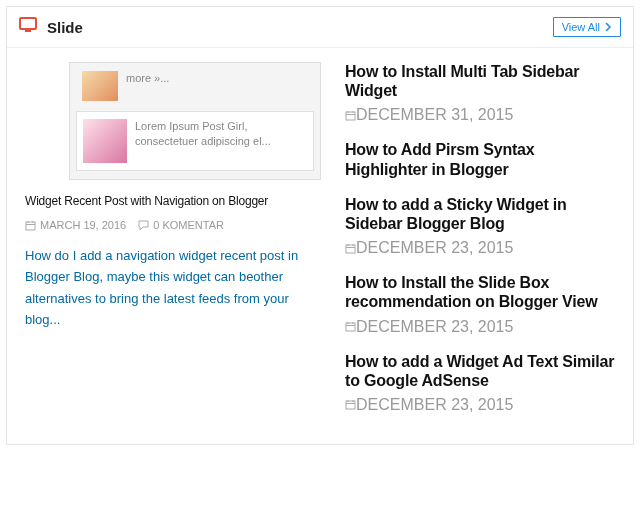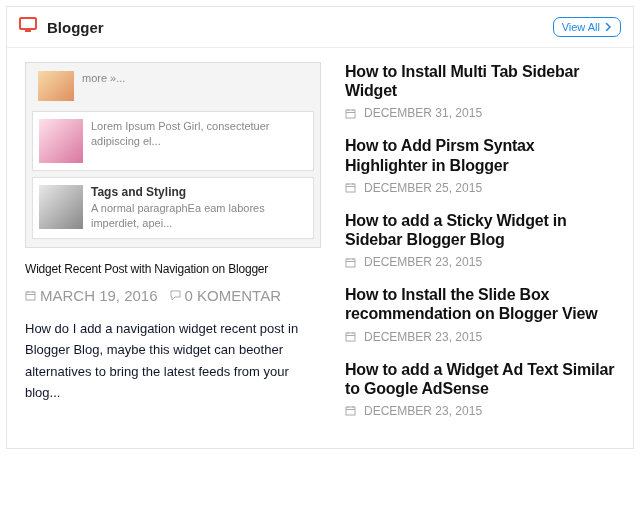--- a/index.html
+++ b/index.html
@@ -1,56 +1,56 @@
 <!DOCTYPE html>
 <html><head>
 <meta charset="utf-8">
 <style>
 * { margin: 0; padding: 0; box-sizing: border-box; }
 body { font-family: Arial, Helvetica, sans-serif; background: #fff; width: 640px; height: 532px; overflow: hidden; }
 .card { border: 1px solid #e5e5e5; margin: 6px; background: #fff; }
 .card-header { display: flex; align-items: center; justify-content: space-between; padding: 10px 12px; border-bottom: 1px solid #eee; }
 .card-header-left { display: flex; align-items: center; gap: 10px; }
 .card-title { font-size: 15px; font-weight: bold; color: #222; }
-.view-all { font-size: 11px; color: #1e88e5; border: 1px solid #1e88e5; padding: 3px 8px; text-decoration: none; border-radius: 7px; display: inline-flex; align-items: center; gap: 4px; }
+.view-all { font-size: 11px; color: #1e88e5; border: 1px solid #1e88e5; padding: 3px 8px; text-decoration: none; border-radius: 1px; display: inline-flex; align-items: center; gap: 4px; }
 .card-body { display: flex; padding: 14px 18px 14px 18px; gap: 24px; }
 .col-left { width: 296px; flex-shrink: 0; }
 .col-right { flex: 1; }
-.thumb { border: 1px solid #ddd; background: #f4f4f4; padding: 6px 6px 8px 6px; margin-bottom: 14px; }
+.thumb { border: 1px solid #ddd; background: #f4f4f4; padding: 6px 6px 8px 6px; margin-bottom: 14px; margin-left: 44px; }
 .thumb-row { display: flex; align-items: flex-start; padding: 7px 6px; border: 1px solid #e0e0e0; background: #fff; margin-top: 6px; gap: 8px; }
 .thumb-row.first { margin-top: 0; border: none; background: transparent; padding: 2px 6px 4px 6px; }
 .thumb-img { width: 44px; height: 44px; background: #ccc; flex-shrink: 0; position: relative; overflow: hidden; }
 .thumb-img.small { width: 36px; height: 30px; }
 .thumb-text { font-size: 11px; color: #888; line-height: 1.35; }
 .thumb-title { font-size: 12px; font-weight: bold; color: #333; margin-bottom: 2px; }
 .left-title { font-size: 12px; font-weight: normal; color: #111; line-height: 1.25; margin-bottom: 10px; letter-spacing: -0.2px; }
-.meta { font-size: 15px; color: #999; display: flex; align-items: center; gap: 12px; margin-bottom: 14px; }
+.meta { font-size: 11px; color: #999; display: flex; align-items: center; gap: 12px; margin-bottom: 14px; }
 .meta-item { display: flex; align-items: center; gap: 4px; }
-.excerpt { font-size: 13px; color: #0f172a; line-height: 1.65; }
+.excerpt { font-size: 13px; color: #0369a1; line-height: 1.65; }
 .right-item { margin-bottom: 16px; }
 .right-title { font-size: 16px; font-weight: bold; color: #111; line-height: 1.2; margin-bottom: 6px; letter-spacing: -0.2px; }
-.right-meta { font-size: 12px; color: #999; display: flex; align-items: center; gap: 8px; }
+.right-meta { font-size: 16px; color: #999; display: flex; align-items: center; gap: 0; }
 
 .th-a { background: linear-gradient(135deg,#f7d9a8,#e09060); }
 .th-b { background: linear-gradient(135deg,#ffe0ea,#d977a0); }
 .th-c { background: linear-gradient(135deg,#e8e8e8,#888); }
 </style>
 </head>
 <body>
 
 <div class="card">
   <div class="card-header">
     <div class="card-header-left">
       <span>
         <svg width="18" height="16" viewBox="0 0 18 16">
             <rect x="1" y="1" width="16" height="11" rx="1" fill="none" stroke="#e74c3c" stroke-width="2"></rect>
             <rect x="6" y="13" width="6" height="2" fill="#e74c3c"></rect>
           </svg>
       </span>
-      <span class="card-title">Blogger</span>
+      <span class="card-title">Slide</span>
     </div>
     <a class="view-all">
       <span>View All</span>
       <svg width="8" height="8" viewBox="0 0 8 8">
           <path d="M2 0 L6 4 L2 8" fill="none" stroke="#1e88e5" stroke-width="1.5"></path>
         </svg>
     </a>
   </div>
 
   <div class="card-body">
@@ -58,27 +58,20 @@
 
       <div class="thumb">
         <div class="thumb-row first">
           <div class="thumb-img small th-a"></div>
           <div class="thumb-text">more »...</div>
         </div>
         <div class="thumb-row">
           <div class="thumb-img th-b"></div>
           <div>
             <div class="thumb-text">Lorem Ipsum Post Girl, consectetuer adipiscing el...</div>
-          </div>
-        </div>
-        <div class="thumb-row">
-          <div class="thumb-img th-c"></div>
-          <div>
-            <div class="thumb-title">Tags and Styling</div>
-            <div class="thumb-text">A normal paragraphEa eam labores imperdiet, apei...</div>
           </div>
         </div>
       </div>
 
       <h2 class="left-title">Widget Recent Post with Navigation on Blogger</h2>
       <div class="meta">
         <span class="meta-item">
           <svg width="11" height="11" viewBox="0 0 11 11">
               <rect x="1" y="2" width="9" height="8" fill="none" stroke="#aaa"></rect>
               <line x1="1" y1="4.5" x2="10" y2="4.5" stroke="#aaa"></line>
@@ -105,29 +98,20 @@
               <rect x="1" y="2" width="9" height="8" fill="none" stroke="#aaa"></rect>
               <line x1="1" y1="4.5" x2="10" y2="4.5" stroke="#aaa"></line>
               <line x1="3" y1="1" x2="3" y2="3" stroke="#aaa"></line>
               <line x1="8" y1="1" x2="8" y2="3" stroke="#aaa"></line>
             </svg>
           <span>DECEMBER 31, 2015</span>
         </div>
       </div>
       <div class="right-item">
         <h3 class="right-title">How to Add Pirsm Syntax Highlighter in Blogger</h3>
-        <div class="right-meta">
-          <svg width="11" height="11" viewBox="0 0 11 11">
-              <rect x="1" y="2" width="9" height="8" fill="none" stroke="#aaa"></rect>
-              <line x1="1" y1="4.5" x2="10" y2="4.5" stroke="#aaa"></line>
-              <line x1="3" y1="1" x2="3" y2="3" stroke="#aaa"></line>
-              <line x1="8" y1="1" x2="8" y2="3" stroke="#aaa"></line>
-            </svg>
-          <span>DECEMBER 25, 2015</span>
-        </div>
       </div>
       <div class="right-item">
         <h3 class="right-title">How to add a Sticky Widget in Sidebar Blogger Blog</h3>
         <div class="right-meta">
           <svg width="11" height="11" viewBox="0 0 11 11">
               <rect x="1" y="2" width="9" height="8" fill="none" stroke="#aaa"></rect>
               <line x1="1" y1="4.5" x2="10" y2="4.5" stroke="#aaa"></line>
               <line x1="3" y1="1" x2="3" y2="3" stroke="#aaa"></line>
               <line x1="8" y1="1" x2="8" y2="3" stroke="#aaa"></line>
             </svg>

